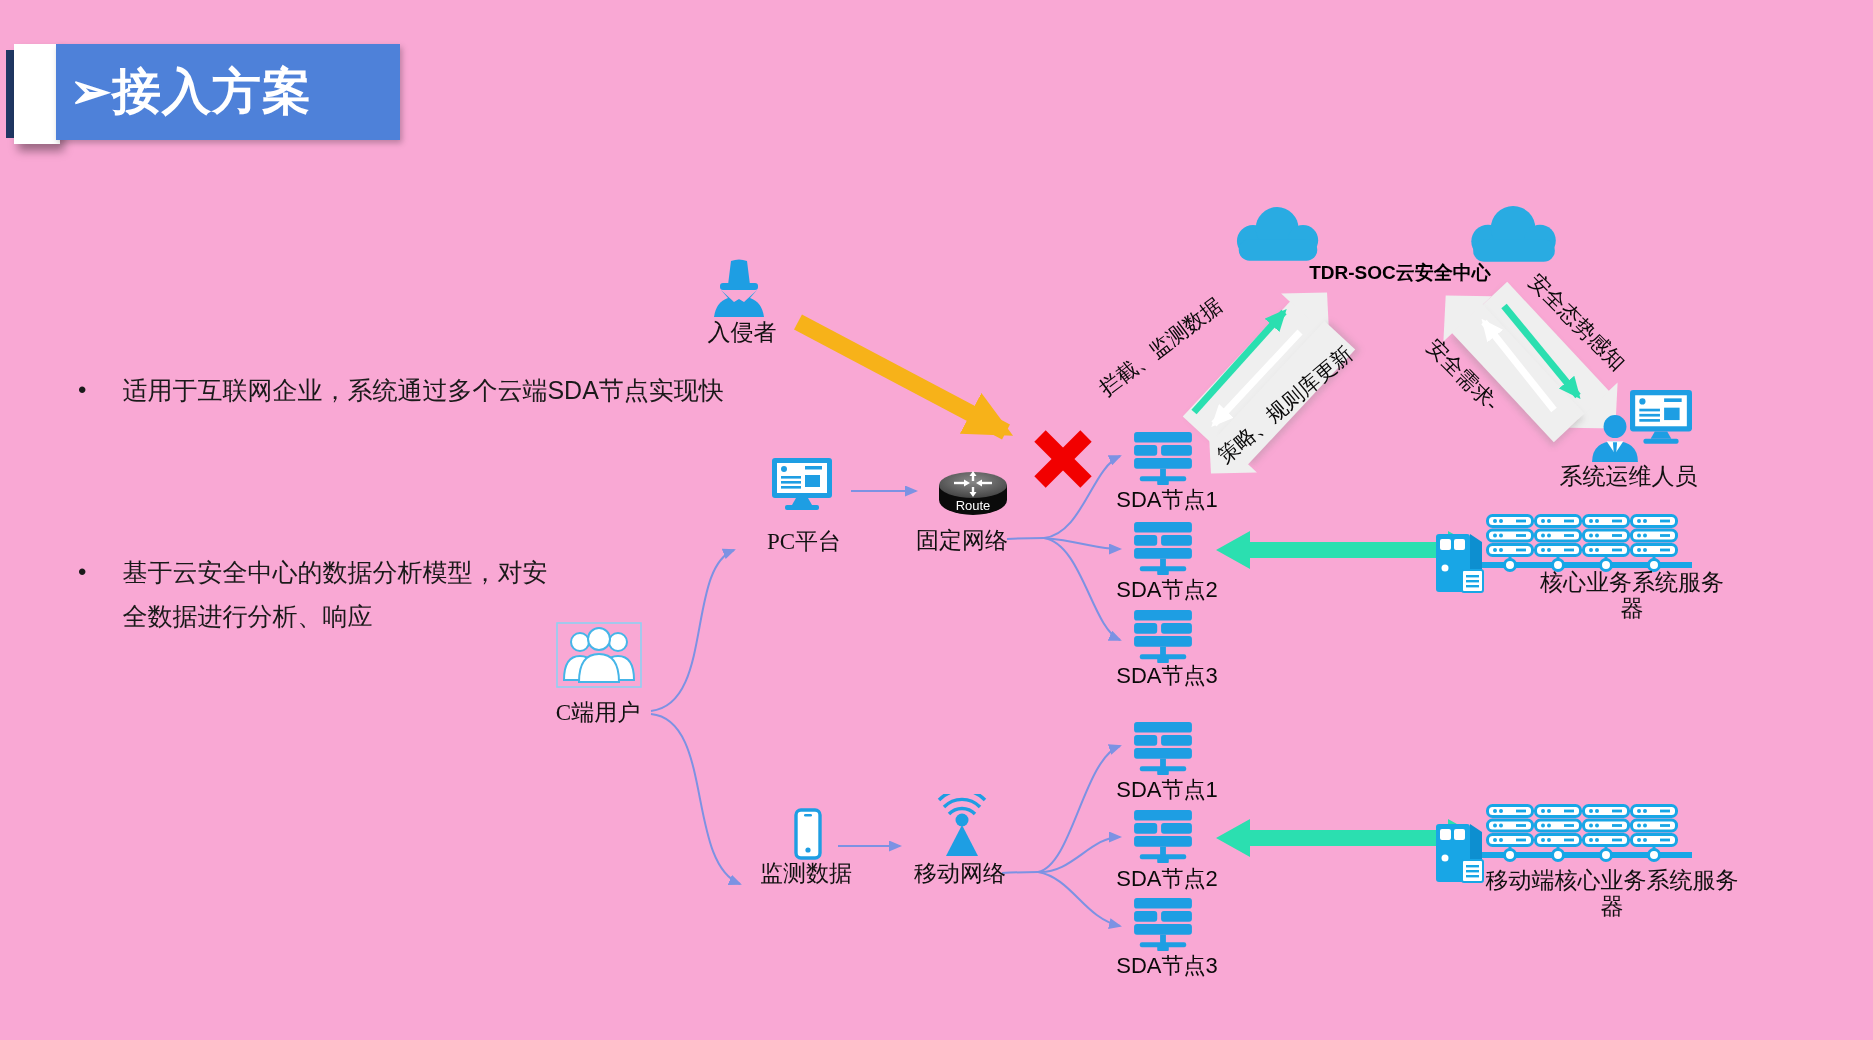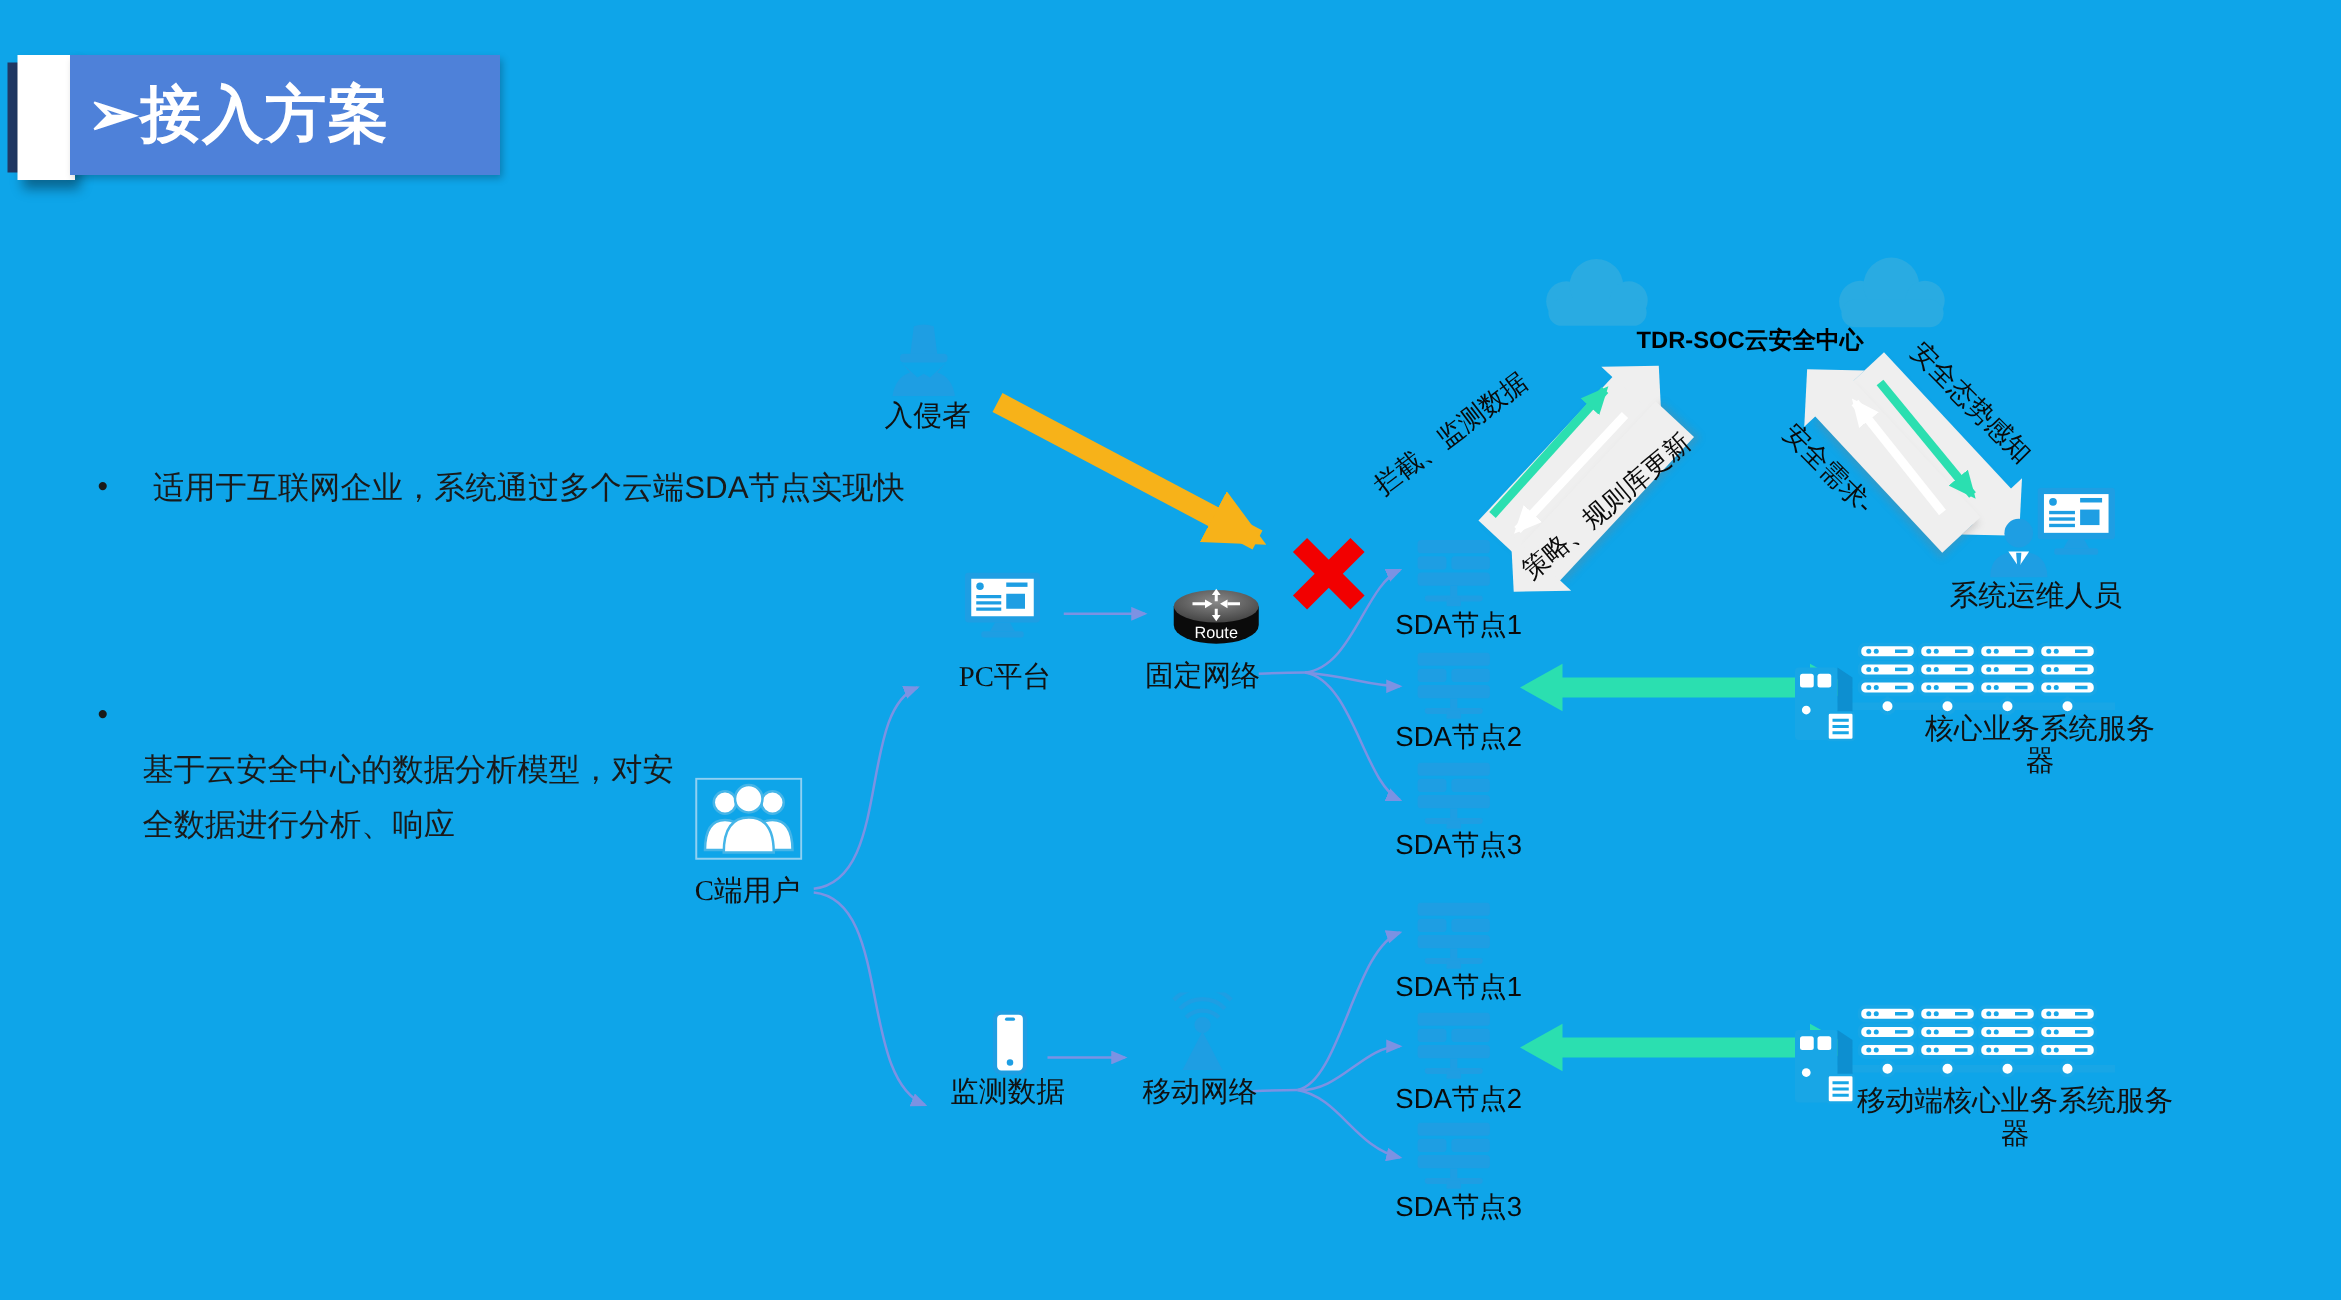--- a/index.html
+++ b/index.html
@@ -1,16 +1,16 @@
 <!DOCTYPE html>
 <html><head>
 <meta charset="utf-8">
 <style>
   html,body{margin:0;padding:0;background:#fff;}
-  #slide{position:relative;width:1873px;height:1040px;background:#0ea5e9;overflow:hidden;
+  #slide{position:relative;width:1873px;height:1040px;background:#f9a8d4;overflow:hidden;
          font-family:"Liberation Sans",sans-serif;}
   .abs{position:absolute;}
   .lbl{position:absolute;color:#111;text-align:center;line-height:1.15;}
   .serif{font-family:"Liberation Serif",serif;font-size:23px;}
   .sans{font-family:"Liberation Sans",sans-serif;}
   .sda-lbl{font-size:22px;color:#0a0a0a;}
   
   .deco-bar{position:absolute;left:6px;top:50px;width:13px;height:88px;background:#203864;}
   .deco-card{position:absolute;left:14px;top:44px;width:46px;height:100px;background:#fff;
              box-shadow:4px 7px 9px rgba(0,0,0,0.38);}
@@ -46,21 +46,21 @@
   <div class="title-box">
     <h1>➢接入方案</h1>
   </div>
 
   <div class="bullet-item" style="left:78px;top:368px;">
     <span class="bullet-dot"></span>
     <span class="bullet-lines">
       <span style="display:block">适用于互联网企业，系统通过多个云端SDA节点实现快</span>
     </span>
   </div>
-  <div class="bullet-item" style="left:78px;top:550px;flex-direction:column;">
+  <div class="bullet-item" style="left:78px;top:550px;">
     <span class="bullet-dot"></span>
     <span class="bullet-lines">
       <span style="display:block">基于云安全中心的数据分析模型，对安</span>
       <span style="display:block">全数据进行分析、响应</span>
     </span>
   </div>
 
   <div class="ribbon head-right rot-l z1" style="left:1173px;top:352px;width:158px;"></div>
   <div class="ribbon head-left rot-l z1" style="left:1207px;top:372px;width:158px;"></div>
   <div class="ribbon head-right rot-r z1" style="left:1468px;top:330px;width:150px;"></div>

